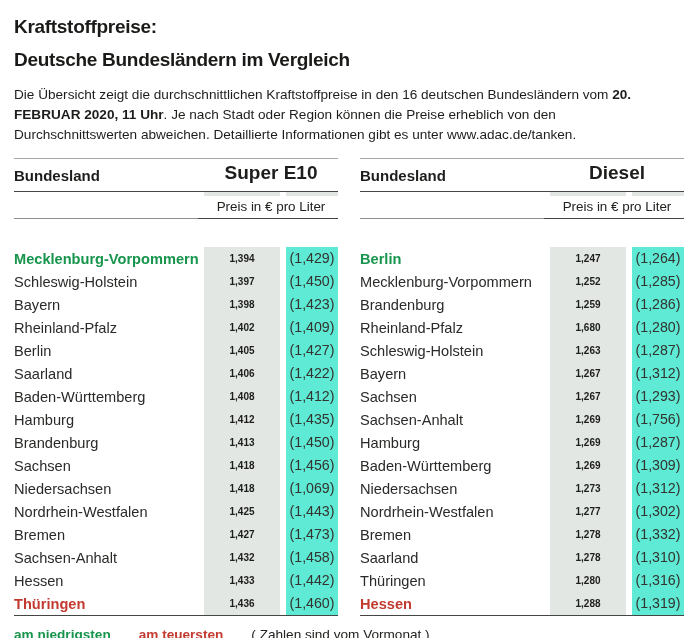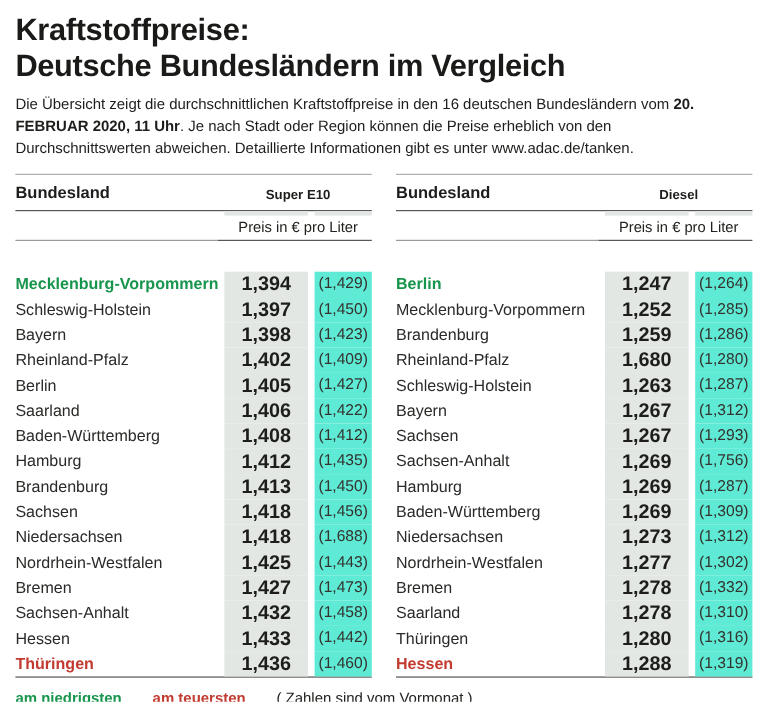--- a/index.html
+++ b/index.html
@@ -6,48 +6,48 @@
   body{
     width:696px;height:638px;
     background:#ffffff;
     font-family:"Liberation Sans", sans-serif;
     color:#1d1d1b;
     overflow:hidden;
   }
   .container{padding:10px 12px 0 14px;box-sizing:border-box;width:696px;height:638px;}
 
   
-  .title{font-weight:bold;font-size:28px;line-height:33px;letter-spacing:-0.3px;color:#1a1a18;}
+  .title{font-weight:bold;font-size:19px;line-height:33px;letter-spacing:-0.3px;color:#1a1a18;}
 
   
   .intro{margin-top:9px;font-size:13.6px;line-height:20px;color:#1d1d1b;width:668px;}
   .intro b{font-weight:bold;}
 
   
   .tables{display:flex;gap:22px;margin-top:13px;}
   .fuel-table{flex:1 1 0;border-top:1px solid #a6a6a6;}
 
   .grid-row{display:grid;grid-template-columns:1fr 76px 52px;column-gap:6px;align-items:center;}
 
   .thead{height:32px;align-items:end;border-bottom:1px solid #454543;}
   .thead .h-name{font-weight:bold;font-size:15px;padding-bottom:7px;}
-  .thead .h-fuel{grid-column:2 / span 2;font-weight:bold;font-size:12px;text-align:center;padding-bottom:7px;}
+  .thead .h-fuel{grid-column:2 / span 2;font-weight:bold;font-size:19px;text-align:center;padding-bottom:7px;}
 
   .band-strip{height:4px;align-items:stretch;}
   .band-strip .b{background:#e2e7e4;height:4px;}
 
   .subhead{height:22px;}
   .subhead .ph{grid-column:2 / span 2;font-size:13.4px;text-align:center;color:#22221f;padding-bottom:2px;}
   .subhead-border{display:grid;grid-template-columns:1fr 140px;column-gap:0;}
   .subhead-border .nline{border-bottom:1px solid #8f8f8d;}
   .subhead-border .pline{border-bottom:1px solid #454543;}
 
   .tbody .trow{display:grid;grid-template-columns:1fr 76px 52px;column-gap:6px;align-items:center;height:23px;}
   .cell.name{font-size:14.6px;color:#2a2a28;white-space:nowrap;overflow:hidden;}
-  .cell.price{background:#e2e7e4;font-weight:bold;font-size:18px;text-align:center;height:23px;line-height:23px;color:#1d1d1b;}
+  .cell.price{background:#e2e7e4;font-weight:bold;font-size:10px;text-align:center;height:23px;line-height:23px;color:#1d1d1b;}
   .cell.prev{background:#5eead4;font-size:14.2px;text-align:center;height:23px;line-height:23px;color:#33332f;}
   .cell.name.lowest{color:#17954d;font-weight:bold;}
   .cell.name.highest{color:#c23a30;font-weight:bold;}
   .table-bottom{border-bottom:1px solid #454543;margin-top:28px;}
 
   
   .legend{margin-top:11px;font-size:13.6px;display:flex;align-items:flex-end;}
   .legend .lg-lowest{color:#17954d;font-weight:bold;}
   .legend .lg-highest{color:#c23a30;font-weight:bold;margin-left:28px;}
   .legend .lg-note{color:#22221f;margin-left:28px;}
@@ -136,21 +136,21 @@
             <div class="cell prev">(1,450)</div>
           </div>
           <div class="trow">
             <div class="cell name">Sachsen</div>
             <div class="cell price">1,418</div>
             <div class="cell prev">(1,456)</div>
           </div>
           <div class="trow">
             <div class="cell name">Niedersachsen</div>
             <div class="cell price">1,418</div>
-            <div class="cell prev">(1,688)</div>
+            <div class="cell prev">(1,069)</div>
           </div>
           <div class="trow">
             <div class="cell name">Nordrhein-Westfalen</div>
             <div class="cell price">1,425</div>
             <div class="cell prev">(1,443)</div>
           </div>
           <div class="trow">
             <div class="cell name">Bremen</div>
             <div class="cell price">1,427</div>
             <div class="cell prev">(1,473)</div>

